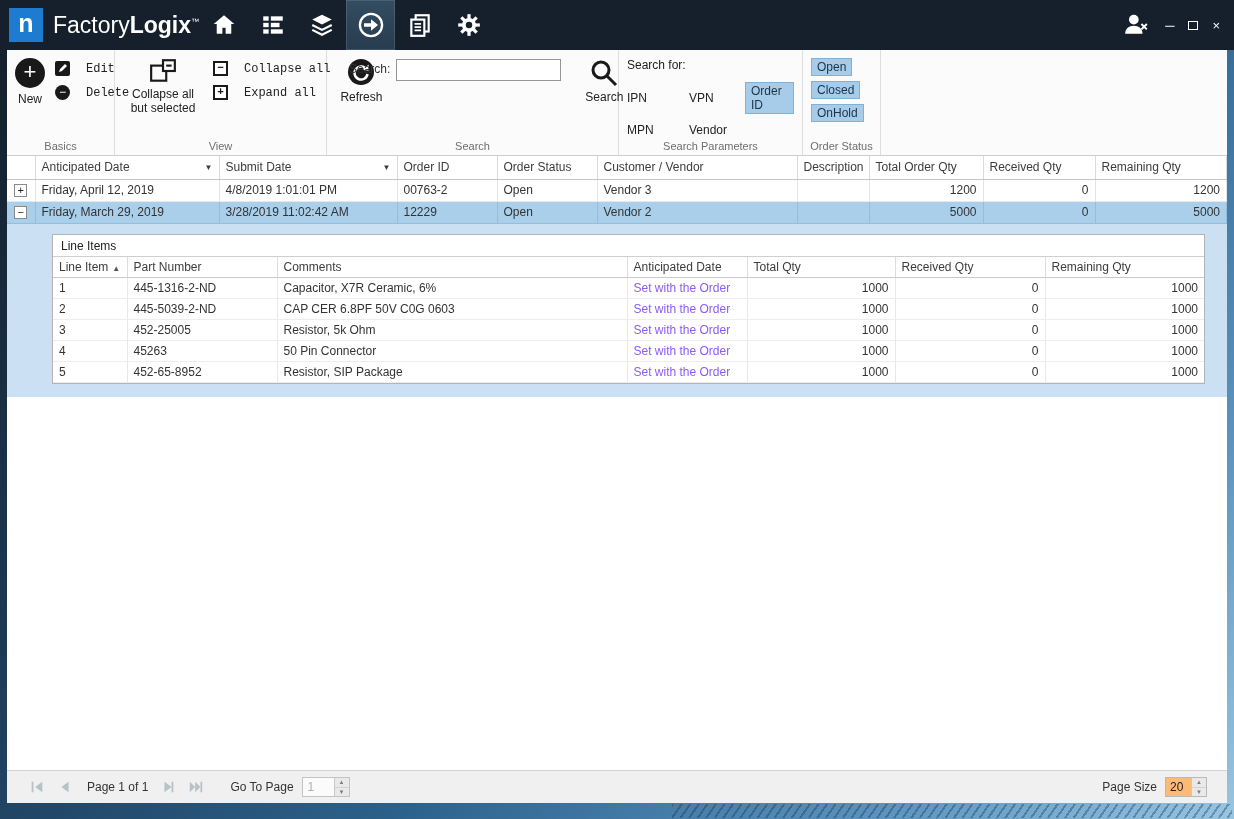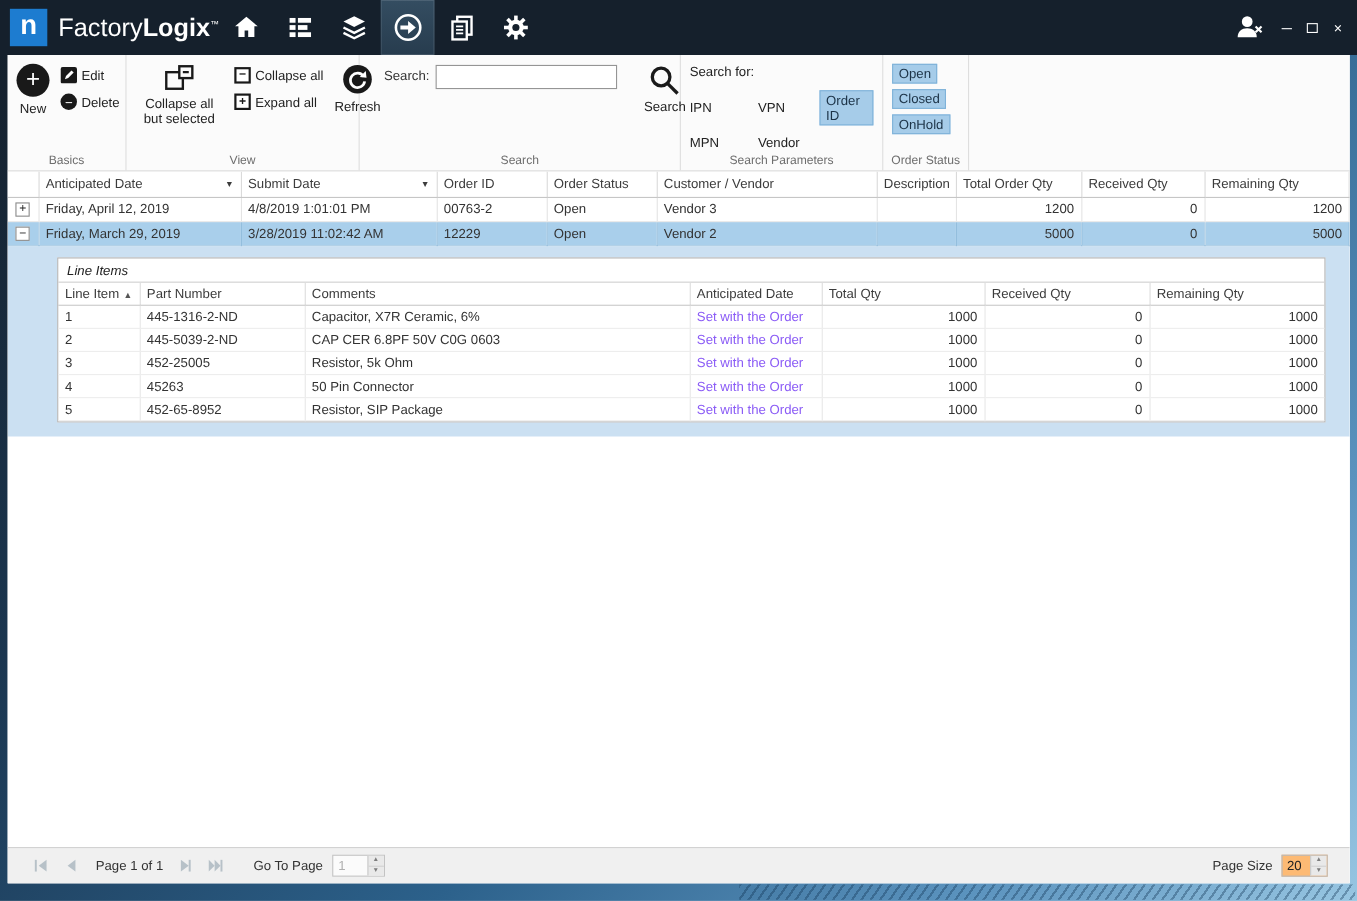--- a/index.html
+++ b/index.html
@@ -29,21 +29,21 @@
 .rgroup{position:relative;border-right:1px solid #dedede;padding:8px 8px 18px;}
 .rgroup-label{position:absolute;bottom:3px;left:0;right:0;text-align:center;font-size:11px;color:#6e6e6e;}
 .g-basics{width:108px;}.g-view{width:212px;}.g-search{width:292px;}.g-params{width:184px;}.g-status{width:78px;}
 .g-content{display:flex;gap:10px;}
 .big-btn{display:flex;flex-direction:column;align-items:center;gap:4px;cursor:pointer;}
 .btn-label{font-size:12px;color:#222;text-align:center;}
 .two-line{width:80px;line-height:1.15;}
 .icon-circle{width:30px;height:30px;border-radius:50%;background:#191919;color:#fff;display:flex;align-items:center;justify-content:center;font-size:22px;line-height:1;}
 .icon-circle span{margin-top:-2px;}
 .small-col{display:flex;flex-direction:column;gap:9px;padding-top:3px;}
-.small-btn{display:flex;align-items:center;gap:4px;white-space:nowrap;color:#222;cursor:pointer;}
+.small-btn{display:flex;align-items:center;gap:16px;white-space:nowrap;color:#222;cursor:pointer;font-family:Liberation Mono, monospace;}
 .icon-small-circle{width:15px;height:15px;border-radius:50%;background:#191919;color:#fff;display:flex;align-items:center;justify-content:center;font-size:12px;line-height:1;}
 .boxicon{width:15px;height:15px;border:2px solid #191919;color:#191919;display:flex;align-items:center;justify-content:center;font-size:11px;font-weight:bold;background:#fff;line-height:1;}
 .search-row{align-items:flex-start;gap:6px;}
 .search-label{margin-top:4px;margin-left:14px;}
 .search-input{width:200px;height:22px;border:1px solid #959595;background:#fff;font:12px "Liberation Sans",sans-serif;padding:0 4px;margin-top:1px;}
 .search-btn{margin-left:18px;gap:2px;}
 .params-title{color:#222;}
 .param-grid{display:grid;grid-template-columns:62px 56px auto;row-gap:9px;margin-top:10px;align-items:center;justify-items:start;color:#222;}
 .chip{background:#a6cce9;border:1px solid #7fb2d9;padding:1px 5px;color:#1c3347;cursor:pointer;}
 .status-col{display:flex;flex-direction:column;gap:5px;align-items:flex-start;}
@@ -54,21 +54,21 @@
 .orders td{height:22px;padding:0 6px;border-right:1px solid #e4e4e4;border-bottom:1px solid #e8e8e8;overflow:hidden;white-space:nowrap;}
 .orders td.exp,.orders th.exp{padding:0;text-align:center;}
 .orders tr.selected td{background:#a9cfeb;border-right-color:#93bedd;border-bottom-color:#93bedd;}
 .expbox{width:13px;height:13px;border:1px solid #8a8a8a;background:#fff;margin:0 auto;display:flex;align-items:center;justify-content:center;font-size:11px;line-height:1;color:#222;cursor:pointer;}
 .hdr-flex{display:flex;align-items:center;justify-content:space-between;}
 .filter-arrow{font-size:8px;color:#3c3c3c;}
 .num{text-align:right;}
 
 .expansion{background:#cbe0f2;padding:10px 22px 13px 45px;}
 .li-panel{background:#fff;border:1px solid #b4b4b4;}
-.li-caption{height:22px;line-height:22px;padding:0 8px;border-bottom:1px solid #cfcfcf;color:#222;font-style:italic;}
+.li-caption{height:22px;line-height:22px;padding:0 8px;border-bottom:1px solid #cfcfcf;color:#222;}
 table.li{border-collapse:collapse;table-layout:fixed;width:100%;}
 .li th{height:21px;font-weight:normal;text-align:left;padding:0 6px;border-right:1px solid #ddd;border-bottom:1px solid #c9c9c9;color:#3c3c3c;}
 .li td{height:21px;padding:0 6px;border-right:1px solid #e8e8e8;border-bottom:1px solid #ededed;white-space:nowrap;overflow:hidden;}
 .li th:last-child,.li td:last-child{border-right:none;}
 .gray{color:#8b5cf6;}
 .sort{font-size:8px;margin-left:4px;color:#555;}
 .filler{flex:1 1 auto;background:#fff;}
 
 .footer{flex:0 0 33px;background:#f0f0f0;border-top:1px solid #d2d2d2;display:flex;align-items:center;padding:0 20px;}
 .pg-btn{width:20px;height:20px;display:flex;align-items:center;justify-content:center;margin-right:8px;cursor:pointer;}

